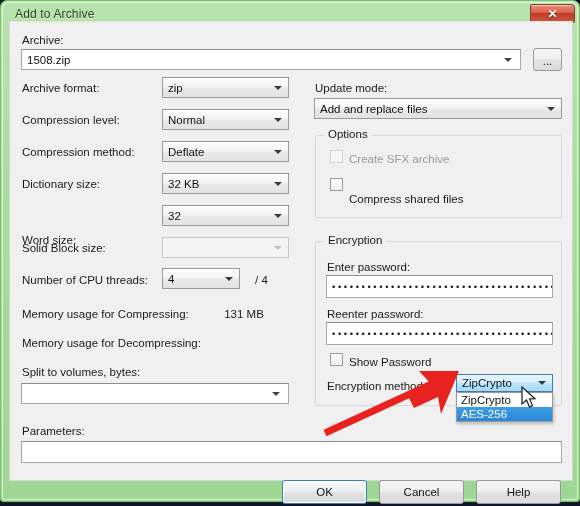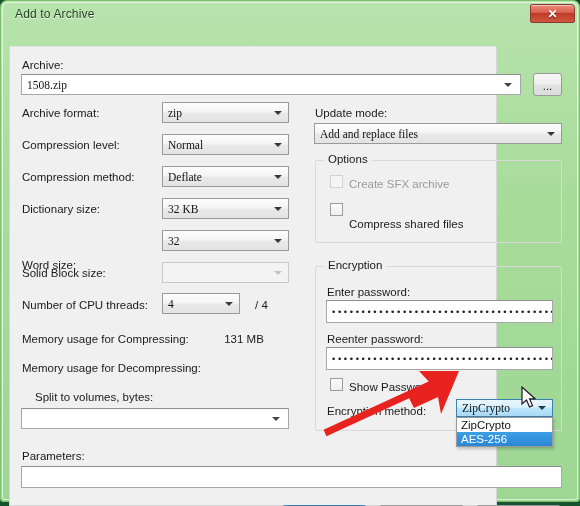--- a/index.html
+++ b/index.html
@@ -10,21 +10,21 @@
   body {
     font-family: "Liberation Sans", sans-serif;
     -webkit-font-smoothing: antialiased;
   }
 
   #app {
     position: relative;
     width: 580px;
     height: 506px;
     overflow: hidden;
-    background: #14532d;
+    background: #0f172a;
   }
 
   
   .window {
     position: absolute;
     left: 0; top: 0;
     width: 580px;
     height: 502px;
     box-sizing: border-box;
     background: linear-gradient(to bottom, #b7e3ac 0%, #a8dc9b 40%, #9ed694 100%);
@@ -83,22 +83,22 @@
     font-size: 12px;
     font-weight: bold;
     text-shadow: 0 1px 1px rgba(0,0,0,0.55);
     font-family: "Liberation Sans", sans-serif;
   }
 
   
   .client {
     position: absolute;
     left: 8px;
-    top: 45px;
-    width: 488px;
+    top: 20px;
+    width: 564px;
     height: 460px;
     box-sizing: border-box;
     background: #f0f0f0;
     border: 1px solid #d6d6d6;
     border-top-color: #e4e4e4;
     padding-left: 28px;
   }
 
   
   .lbl {
@@ -146,21 +146,20 @@
   .combo .combo-text {
     position: absolute;
     left: 5px;
     top: 0;
     bottom: 0;
     right: 20px;
     display: flex;
     align-items: center;
     white-space: nowrap;
     overflow: hidden;
-    font-family: Liberation Serif, serif;
   }
   .combo .arrow {
     position: absolute;
     right: 6px;
     top: 50%;
     margin-top: -2px;
     width: 0; height: 0;
     border-left: 4px solid transparent;
     border-right: 4px solid transparent;
     border-top: 4px solid #3a3a3a;
@@ -347,21 +346,21 @@
         <div class="combo-text">4</div>
         <div class="arrow"></div>
       </div>
       <div class="lbl" style="left:245px; top:251px;">/ 4</div>
 
       <div class="lbl" style="left:12px; top:285px;">Memory usage for Compressing:</div>
       <div class="lbl right" style="left:189px; top:285px; width:90px;">131 MB</div>
 
       <div class="lbl" style="left:12px; top:314px;">Memory usage for Decompressing:</div>
 
-      <div class="lbl" style="left:12px; top:343px;margin-left:13px;">Split to volumes, bytes:</div>
+      <div class="lbl" style="left:12px; top:343px;">Split to volumes, bytes:</div>
       <div class="combo editable" style="left:11px; top:361px; width:268px; height:21px;">
         <div class="combo-text"></div>
         <div class="arrow"></div>
       </div>
 
       <div class="lbl" style="left:12px; top:402px;">Parameters:</div>
       <div class="textbox" style="left:11px; top:419px; width:541px; height:22px;" title=""></div>
 
       <div class="lbl" style="left:305px; top:59px;">Update mode:</div>
       <div class="combo" style="left:304px; top:76px; width:248px; height:21px;">

